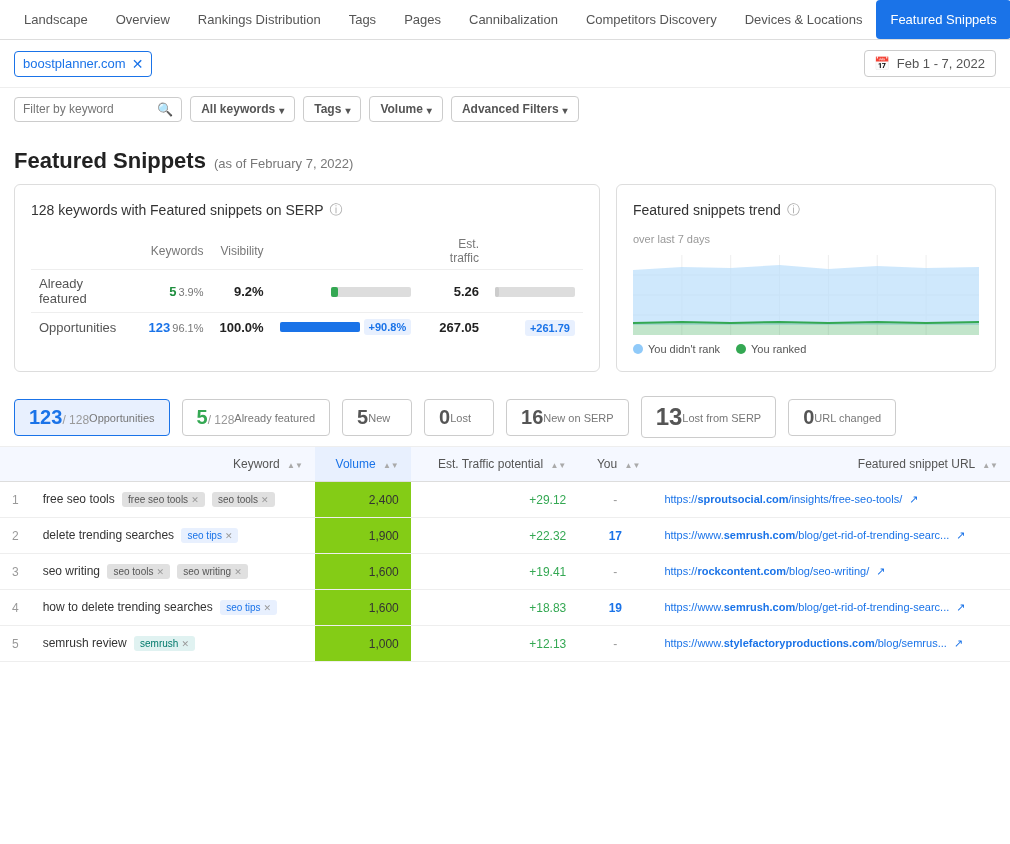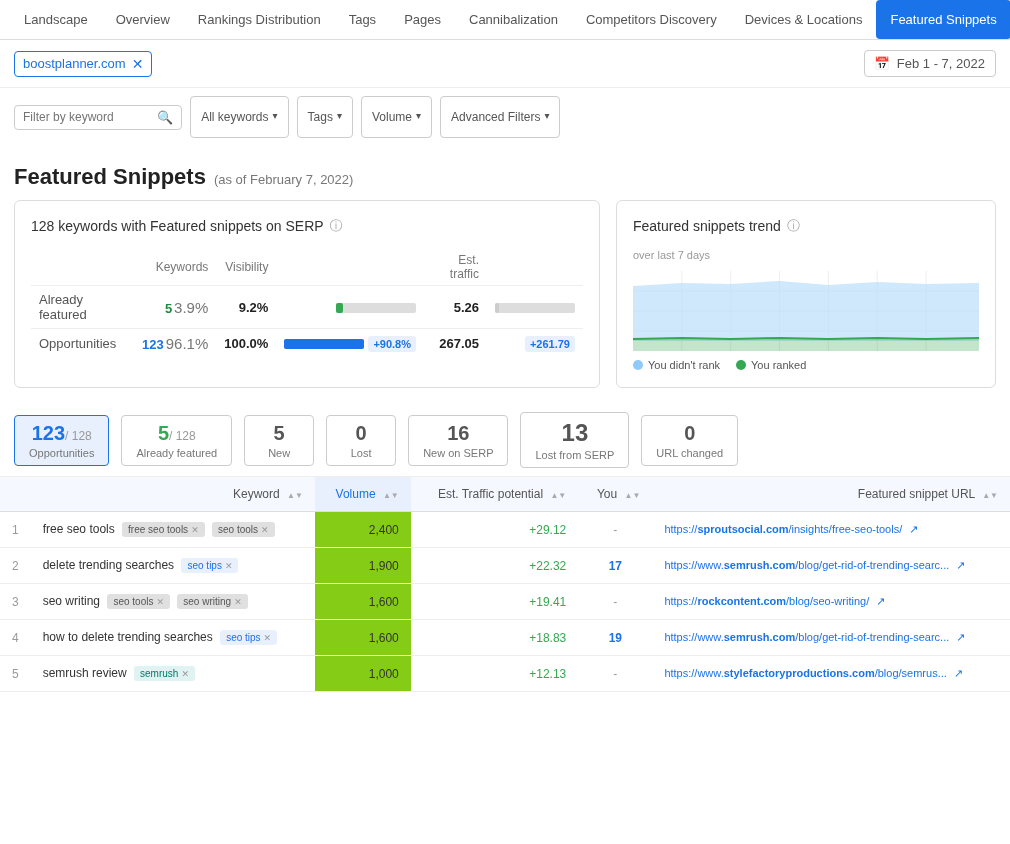--- a/index.html
+++ b/index.html
@@ -14,21 +14,21 @@
     .toolbar { display: flex; align-items: center; padding: 10px 14px; gap: 8px; border-bottom: 1px solid #eee; }
     .domain-tag { display: flex; align-items: center; background: #fff; border: 1px solid #1a73e8; border-radius: 4px; padding: 4px 8px; color: #1a73e8; font-size: 13px; gap: 6px; }
     .domain-tag .close { cursor: pointer; color: #1a73e8; font-size: 14px; }
     .spacer { flex: 1; }
     .date-btn { display: flex; align-items: center; gap: 6px; border: 1px solid #ccc; border-radius: 4px; padding: 5px 10px; font-size: 13px; color: #555; cursor: pointer; }
 
     
     .filter-bar { display: flex; align-items: center; padding: 8px 14px; gap: 8px; }
     .search-box { display: flex; align-items: center; border: 1px solid #ccc; border-radius: 4px; padding: 4px 8px; gap: 4px; }
     .search-box input { border: none; outline: none; font-size: 12px; width: 130px; color: #777; }
-    .filter-btn { display: flex; align-items: flex-start; gap: 4px; border: 1px solid #ccc; border-radius: 4px; padding: 13px 10px; font-size: 12px; color: #555; cursor: pointer; background: #fff; }
+    .filter-btn { display: flex; align-items: flex-end; gap: 4px; border: 1px solid #ccc; border-radius: 4px; padding: 5px 10px; font-size: 12px; color: #555; cursor: pointer; background: #fff; font-weight: bold; }
     .filter-btn .chevron { font-size: 10px; }
 
     
     .page-title { padding: 18px 14px 10px; display: flex; align-items: baseline; gap: 8px; }
     .page-title h1 { font-size: 22px; font-weight: 600; color: #222; }
     .page-title .subtitle { font-size: 13px; color: #777; }
 
     
     .cards-row { display: flex; gap: 16px; padding: 0 14px 16px; }
 
@@ -39,41 +39,41 @@
     .card-title { font-size: 14px; font-weight: 500; color: #333; margin-bottom: 14px; display: flex; align-items: center; gap: 6px; }
     .card-title .info-icon { color: #aaa; font-size: 13px; }
 
     .stats-table { width: 100%; border-collapse: collapse; }
     .stats-table th { font-size: 12px; color: #777; font-weight: 400; text-align: right; padding: 4px 8px; }
     .stats-table th:first-child { text-align: left; }
     .stats-table td { font-size: 13px; padding: 6px 8px; text-align: right; border-top: 1px solid #eee; }
     .stats-table td:first-child { text-align: left; color: #555; }
     .count-green { color: #1e8e3e; font-weight: 600; }
     .count-blue { color: #1a73e8; font-weight: 600; }
-    .pct { color: #777; font-size: 15px; margin-left: 2px; }
+    .pct { color: #777; font-size: 11px; margin-left: 2px; }
     .bold { font-weight: 600; color: #222; }
     .bar-wrap { display: inline-block; background: #ddd; border-radius: 2px; height: 10px; width: 80px; vertical-align: middle; position: relative; }
     .bar-fill-green { background: #34a853; height: 10px; border-radius: 2px; }
     .bar-fill-blue { background: #1a73e8; height: 10px; border-radius: 2px; }
     .badge-blue { background: #e8f0fe; color: #1a73e8; border-radius: 3px; padding: 2px 5px; font-size: 11px; font-weight: 600; }
 
     
     .trend-subtitle { font-size: 11px; color: #999; margin-bottom: 10px; }
     .trend-chart { position: relative; width: 100%; height: 80px; }
     .trend-legend { display: flex; gap: 16px; margin-top: 8px; }
     .legend-item { display: flex; align-items: center; gap: 5px; font-size: 11px; color: #555; }
     .legend-dot { width: 10px; height: 10px; border-radius: 50%; }
 
     
     .tabs-row { display: flex; align-items: center; gap: 12px; padding: 8px 14px; border-bottom: 1px solid #eee; }
     .tab-count { font-size: 20px; font-weight: 700; color: #1a73e8; }
     .tab-count-green { font-size: 20px; font-weight: 700; color: #34a853; }
     .tab-of { font-size: 12px; color: #999; }
     .tab-label { font-size: 11px; color: #777; display: block; margin-top: 2px; }
-    .tab-sep { display: flex; flex-direction: column; align-items: center; padding: 6px 14px; border: 1px solid #ccc; border-radius: 4px; background: #fff; cursor: pointer; min-width: 70px; }
+    .tab-sep { display: flex; flex-direction: row; align-items: center; padding: 6px 14px; border: 1px solid #ccc; border-radius: 4px; background: #fff; cursor: pointer; min-width: 70px; }
     .tab-sep.active-tab { background: #e8f0fe; border-color: #1a73e8; }
 
     
     .data-table { width: 100%; border-collapse: collapse; font-size: 12px; }
     .data-table th { background: #f5f8ff; padding: 10px 12px; text-align: right; color: #555; font-weight: 500; border-bottom: 1px solid #ddd; position: relative; }
     .data-table th .sort-icons { display: inline-flex; flex-direction: column; margin-left: 4px; font-size: 8px; color: #aaa; line-height: 1; }
     .data-table th.vol-col { background: #e8f0fe; color: #1a73e8; }
     .data-table td { padding: 10px 12px; border-bottom: 1px solid #eee; vertical-align: middle; }
     .row-num { color: #999; width: 20px; }
     .keyword-cell { color: #333; }

